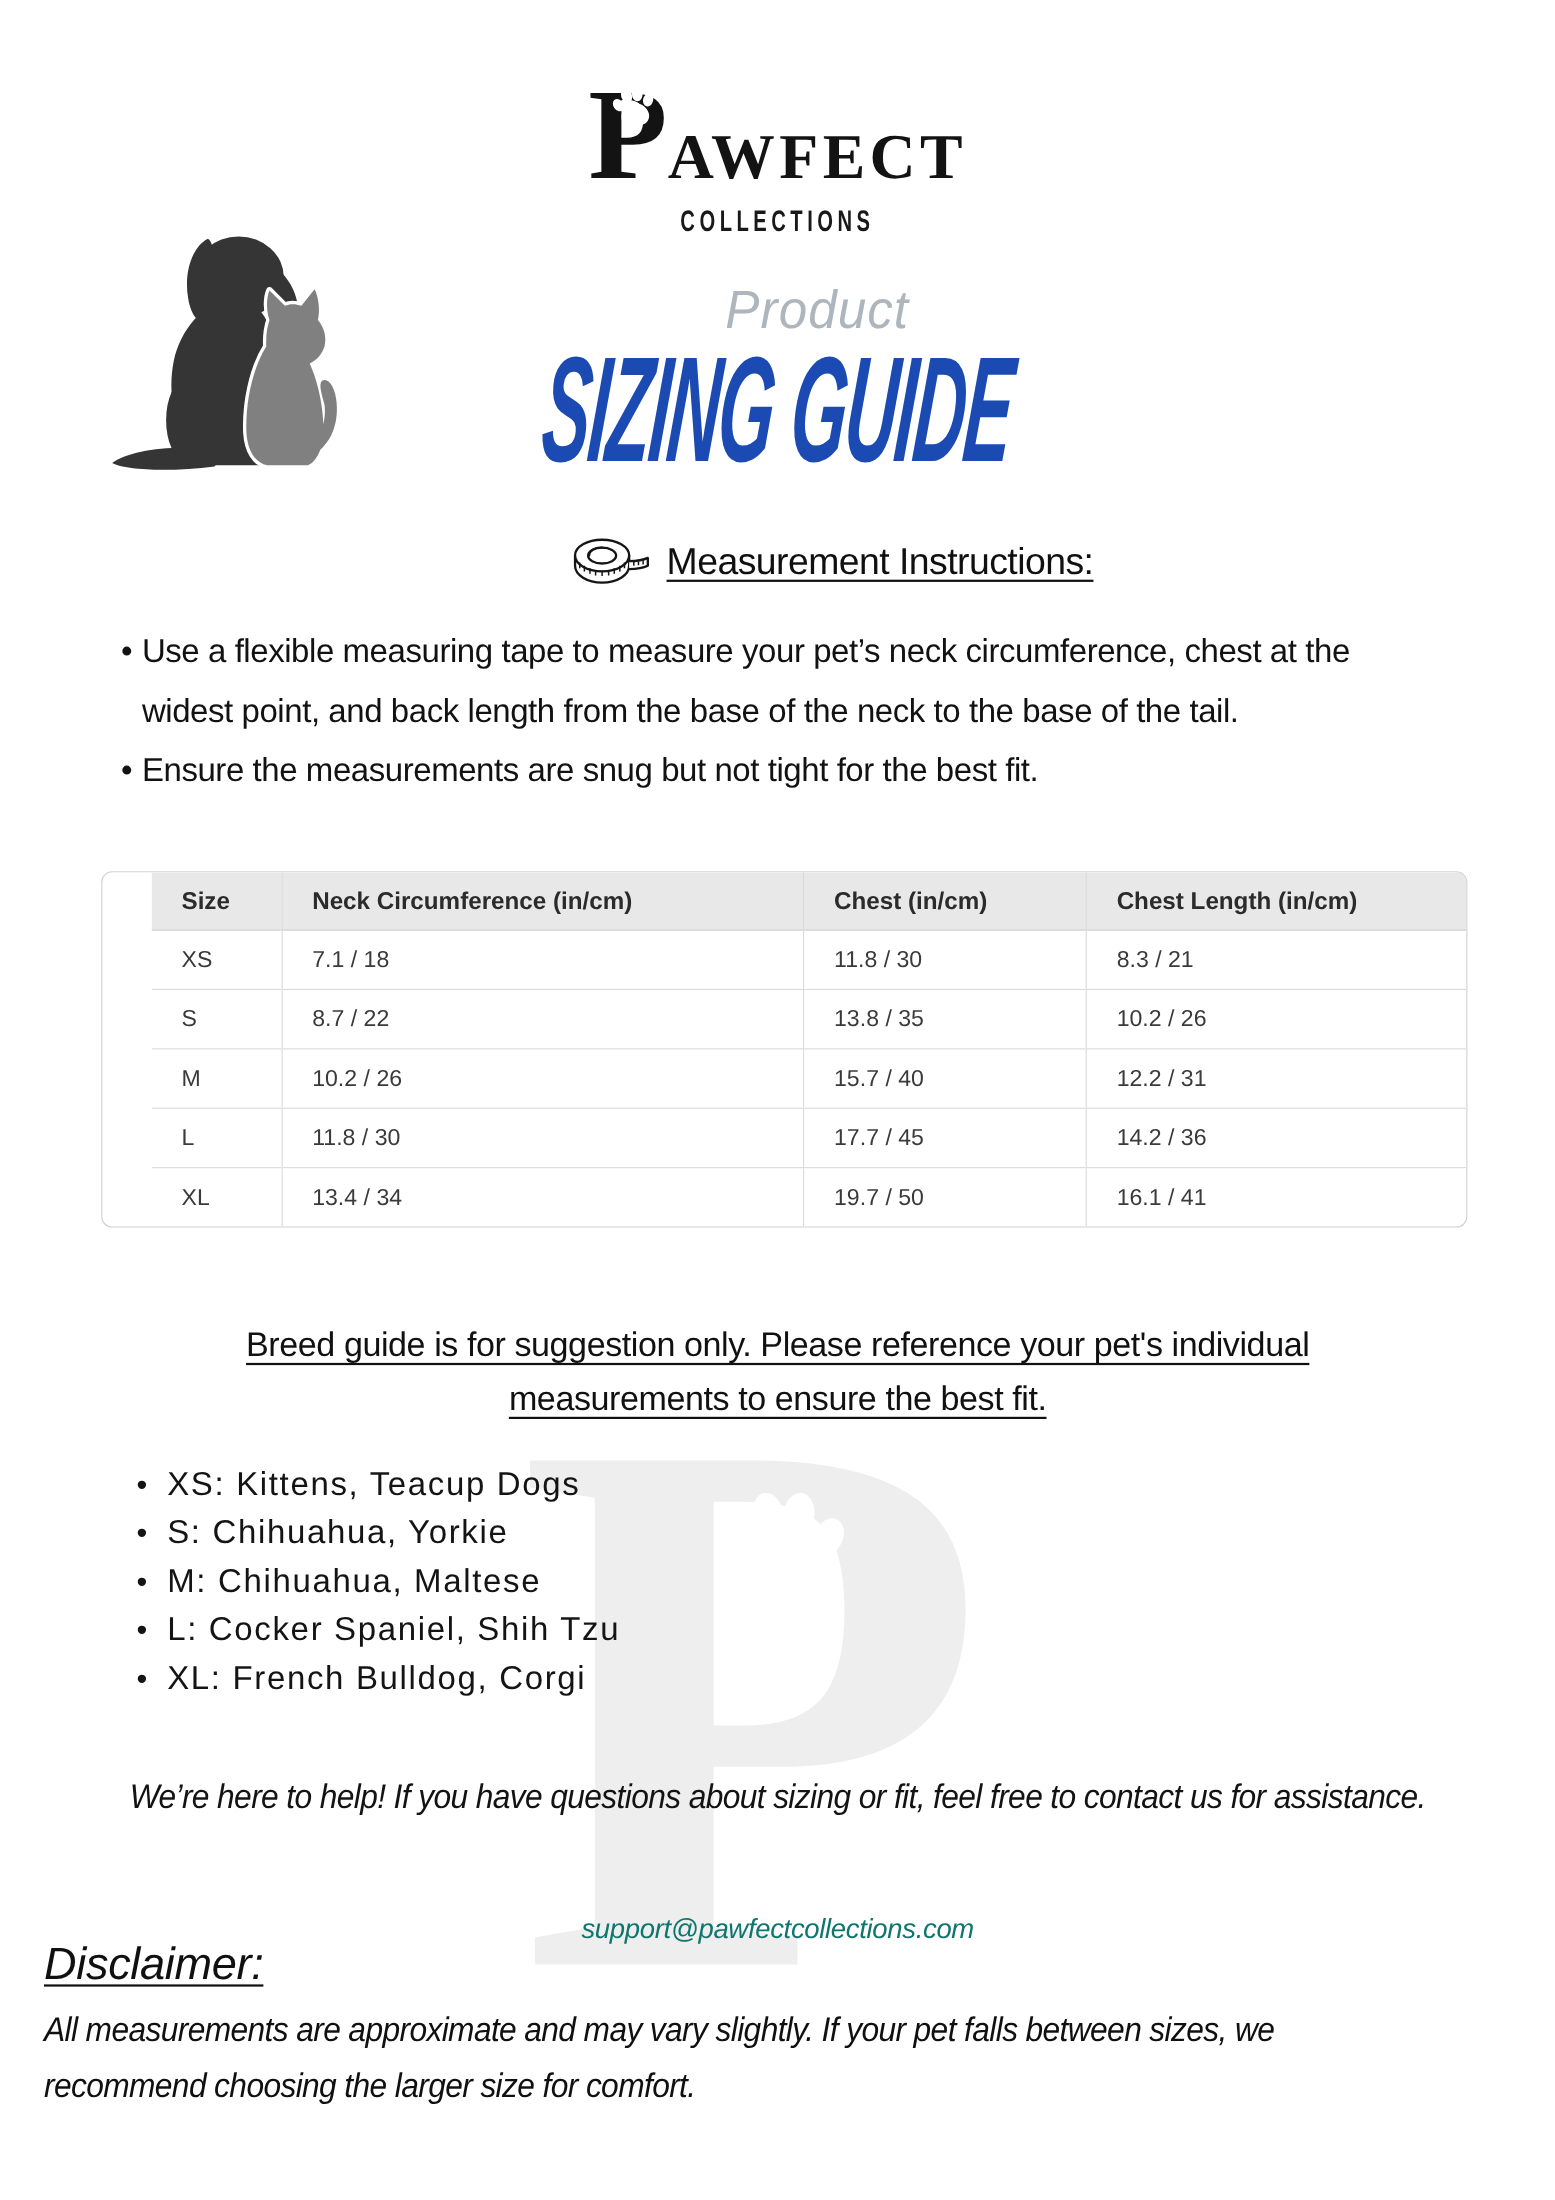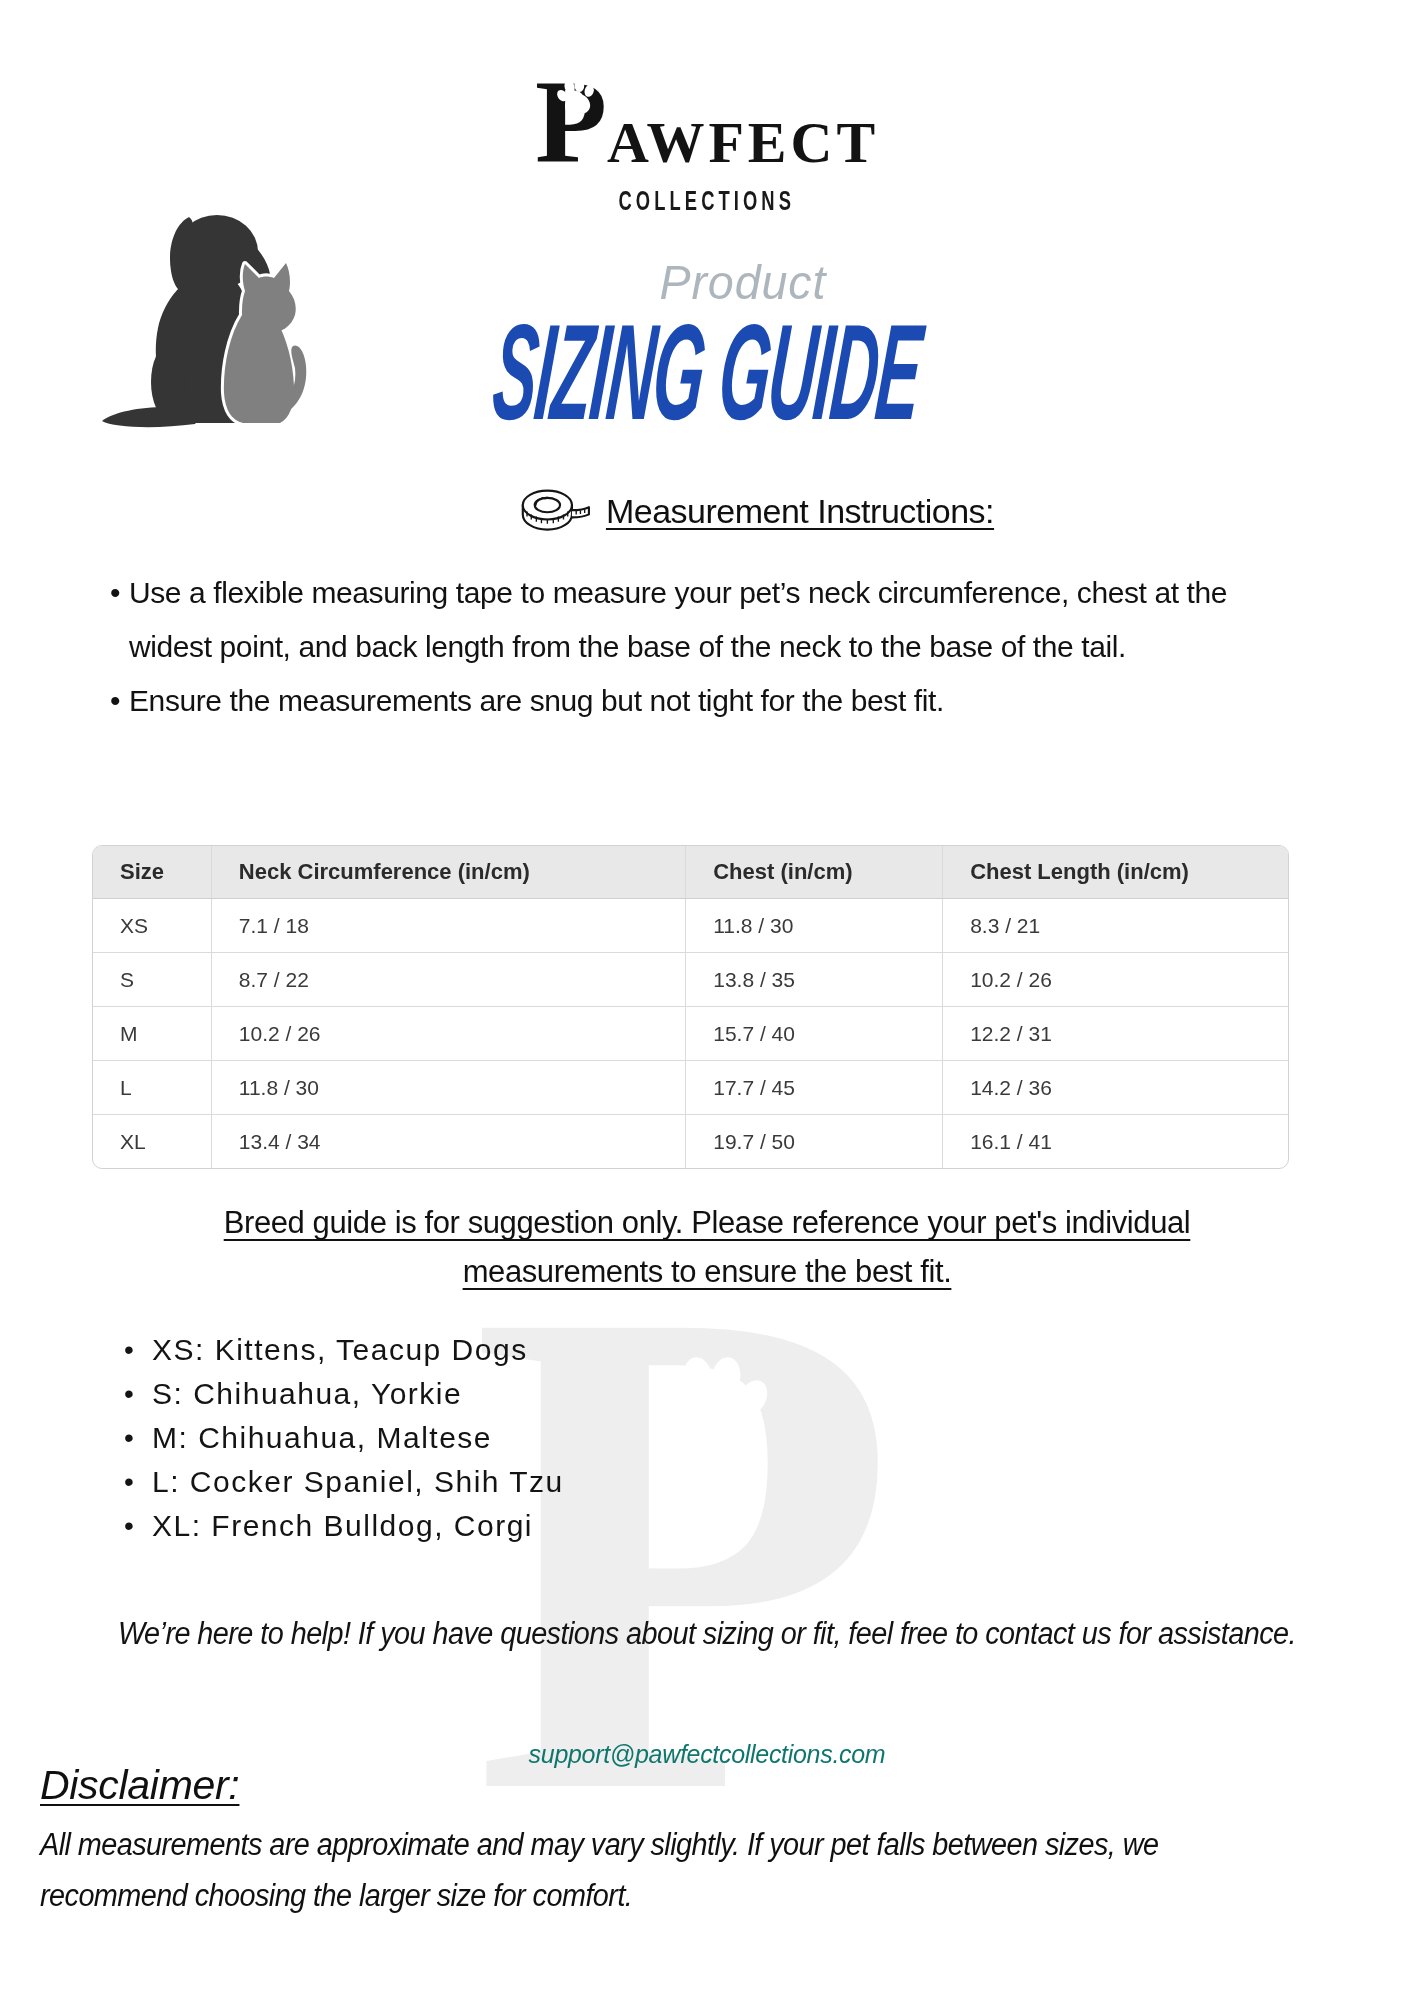--- a/index.html
+++ b/index.html
@@ -58,22 +58,22 @@
   
   .instructions { position:absolute; top:566px; left:112px; width:1137px; }
   .instructions .item {
     position:relative; padding-left:17px; font-size:30px; line-height:54px;
     letter-spacing:-0.4px; color:#121212;
   }
   .instructions .item::before { content:"\2022"; position:absolute; left:-2px; top:0; font-size:30px; }
 
   
   .size-table {
-    position:absolute; top:845px; left:92px; width:1195px;
-    border:1px solid #d2d2d2; border-radius:10px; overflow:hidden; background:#fff;
+    position:absolute; top:792px; left:92px; width:1195px;
+    border:1px solid #d2d2d2; border-radius:10px; overflow:hidden; background:#fff;padding-left:45px;
   }
   .size-table table { width:100%; border-collapse:collapse; font-size:22px; table-layout:fixed; }
   .size-table th {
     background:#e8e8e8; font-weight:700; color:#2b2b2b; text-align:left;
     height:52px; padding:0 4px 0 27px; border-bottom:1px solid #cfcfcf;
   }
   .size-table td {
     height:53px; padding:0 4px 0 27px; color:#3a3a3a; font-size:21px;
   }
   .size-table tbody tr + tr td { border-top:1px solid #dadada; }

